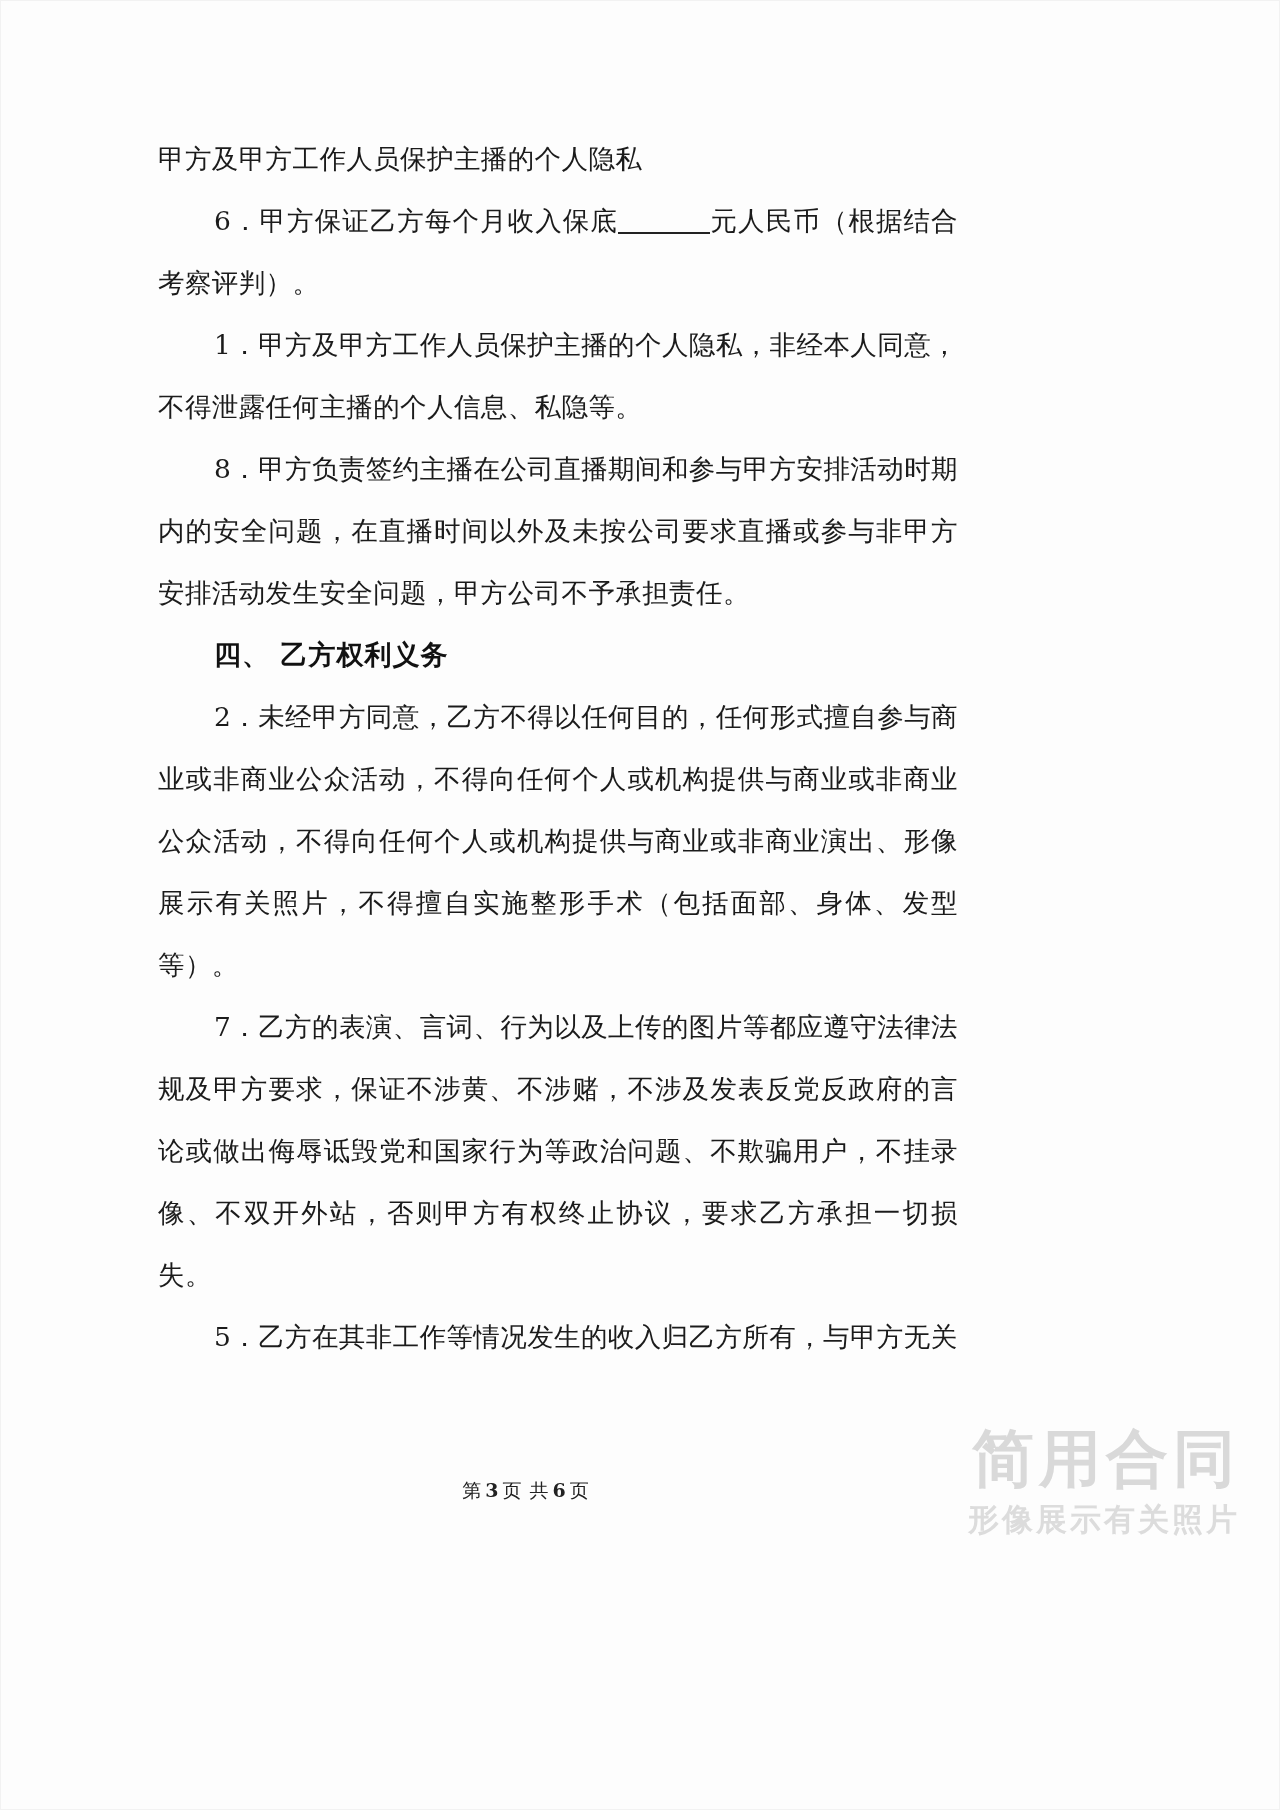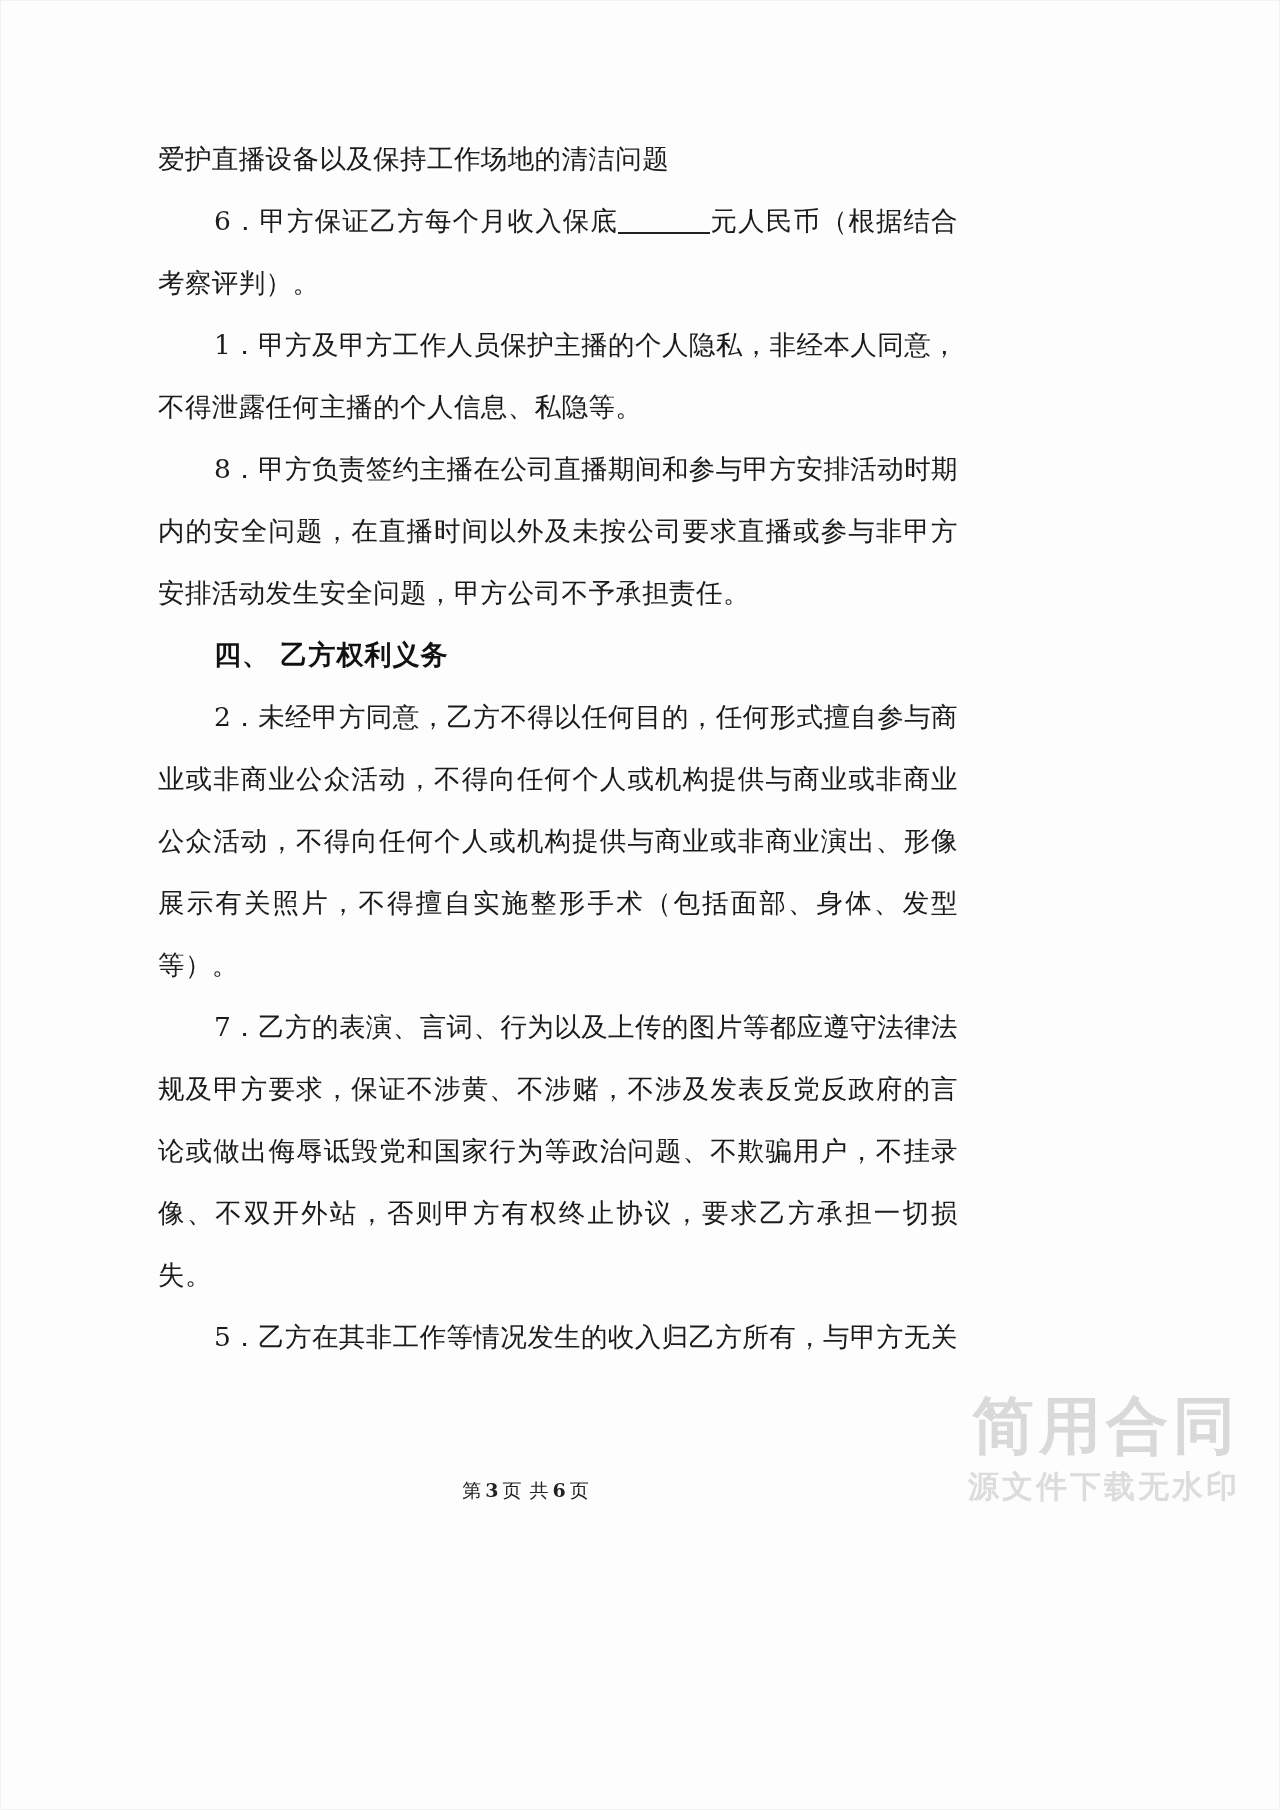--- a/index.html
+++ b/index.html
@@ -111,40 +111,41 @@
     user-select: none;
   }
   #watermark .wm-main {
     font-size: 62px;
     font-weight: 700;
     color: #d9d9d9;
     letter-spacing: 5px;
     line-height: 72px;
     font-family: "DejaVu Sans", "Liberation Sans", sans-serif;
     white-space: nowrap;
+    margin-top: 33px;
   }
   #watermark .wm-sub {
     font-size: 31px;
     font-weight: 700;
     color: #dcdcdc;
     letter-spacing: 3px;
     line-height: 44px;
     margin-top: 2px;
     font-family: "DejaVu Sans", "Liberation Sans", sans-serif;
     white-space: nowrap;
   }
 </style>
 </head>
 <body>
 
 <div id="page">
 
   <div id="content">
 
-    <p class="para">爱护直播设备以及保持工作场地的清洁问题</p>
+    <p class="para">甲方及甲方工作人员保护主播的个人隐私</p>
 
     <p class="para indent"><span>6．甲方保证乙方每个月收入保底</span><span class="blank-long"></span><span>元人民币（根据结合考察评判）。</span></p>
 
     <p class="para indent">1．甲方及甲方工作人员保护主播的个人隐私，非经本人同意，不得泄露任何主播的个人信息、私隐等。</p>
 
     <p class="para indent">8．甲方负责签约主播在公司直播期间和参与甲方安排活动时期内的安全问题，在直播时间以外及未按公司要求直播或参与非甲方安排活动发生安全问题，甲方公司不予承担责任。</p>
 
     <p class="heading">四、 乙方权利义务</p>
 
 
@@ -152,20 +153,20 @@
 
     <p class="para indent">7．乙方的表演、言词、行为以及上传的图片等都应遵守法律法规及甲方要求，保证不涉黄、不涉赌，不涉及发表反党反政府的言论或做出侮辱诋毁党和国家行为等政治问题、不欺骗用户，不挂录像、不双开外站，否则甲方有权终止协议，要求乙方承担一切损失。</p>
 
 
     <p class="para indent">5．乙方在其非工作等情况发生的收入归乙方所有，与甲方无关</p>
 
   </div>
 
   <div id="watermark">
     <div class="wm-main">简用合同</div>
-    <div class="wm-sub">源文件下载无水印</div>
+    <div class="wm-sub">形像展示有关照片</div>
   </div>
 
   <div id="footer">
     <span>第</span><span class="pg-num">3</span><span>页 共</span><span class="pg-num">6</span><span>页</span>
   </div>
 
 </div>
 
 </body></html>

